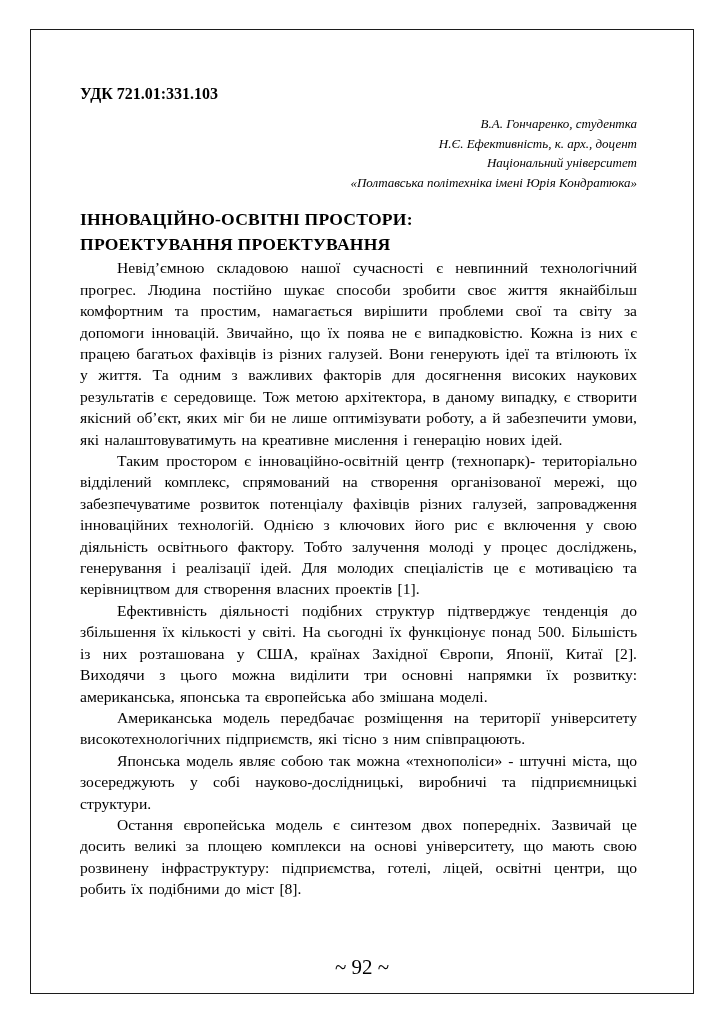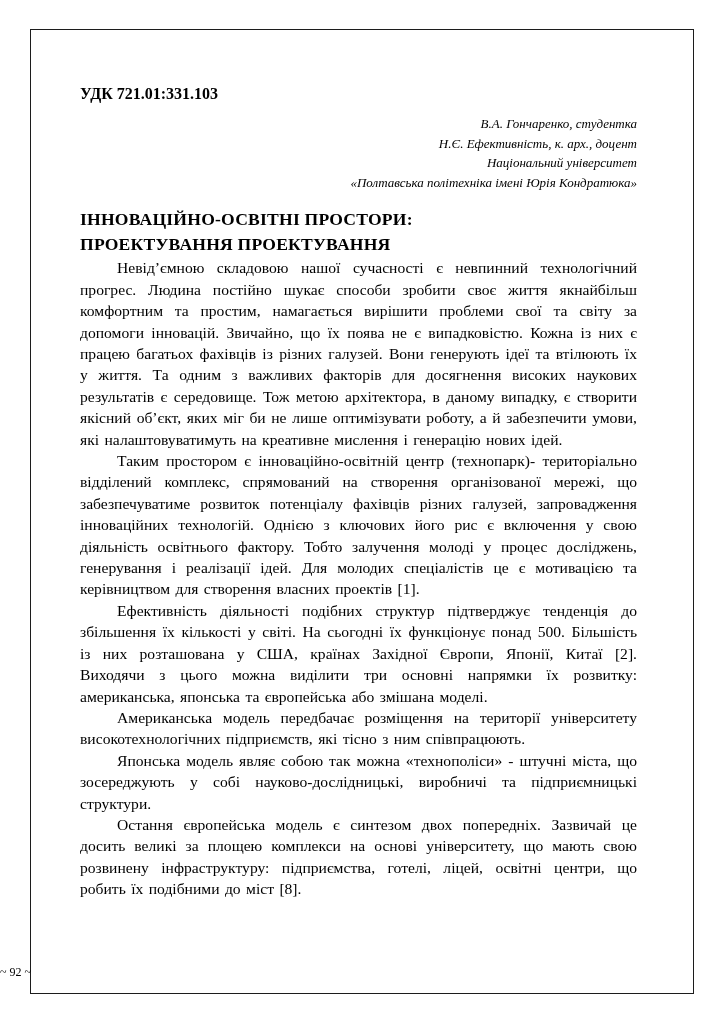--- a/index.html
+++ b/index.html
@@ -64,22 +64,22 @@
     text-indent: 37px;
     font-size: 15.6px;
     line-height: 21.4px;
     word-spacing: 1.5px;
   }
   .page-number {
     position: absolute;
     left: 0;
     right: 0;
     bottom: 44px;
-    text-align: left;
-    font-size: 12px;
+    text-align: center;
+    font-size: 21px;
   }
 </style>
 </head>
 <body>
 
 <div class="page-frame"></div>
 
 <div class="content">
 
   <div class="udc">УДК 721.01:331.103</div>

